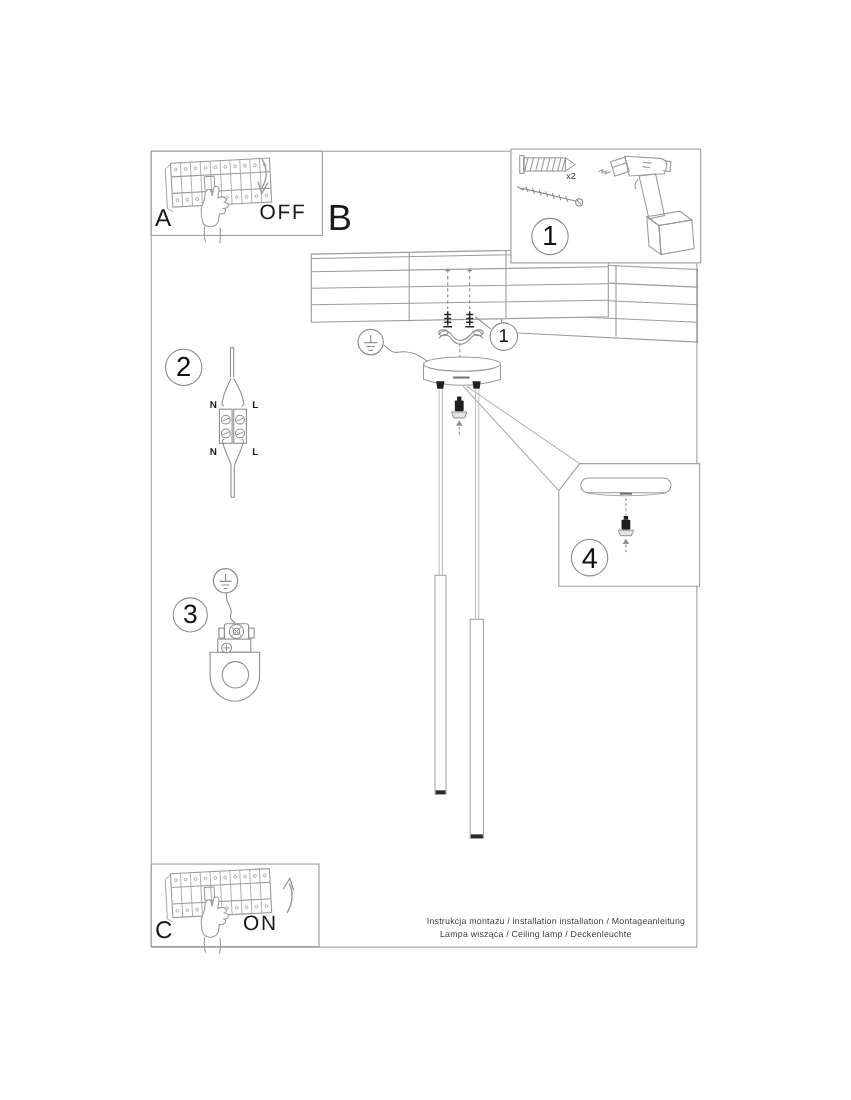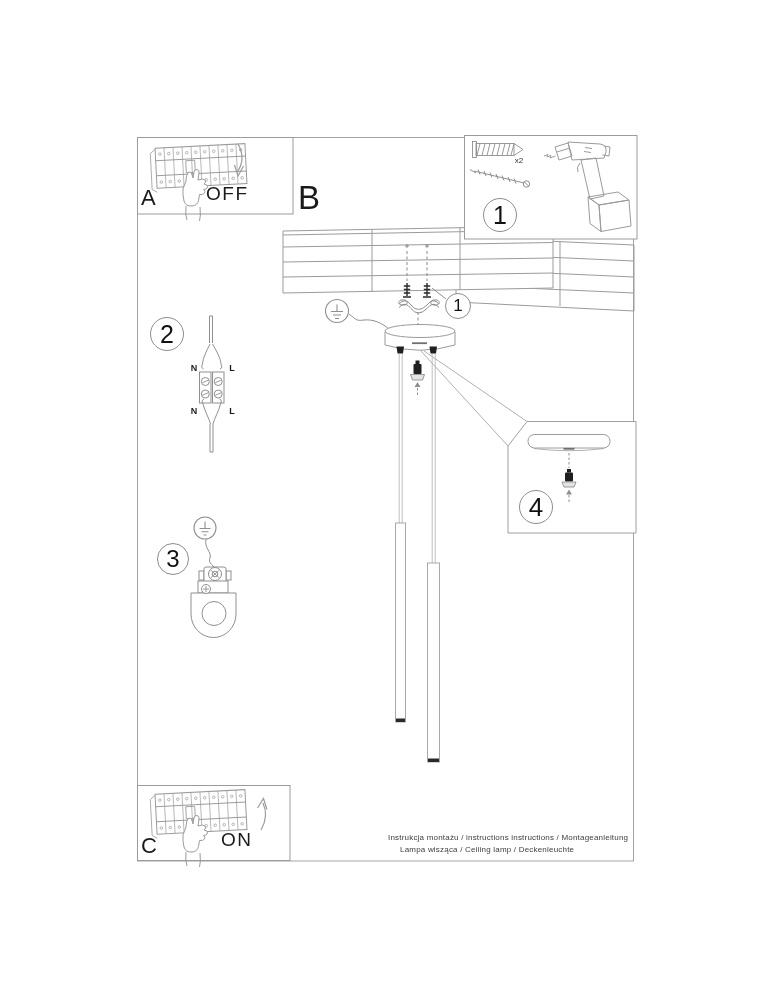--- a/index.html
+++ b/index.html
@@ -244,35 +244,35 @@
       <rect x="198" y="581" width="30" height="12" fill="#fff"></rect>
       <path d="M191,593 L236,593 L236,614 A22.5,23.5 0 1 1 191,614 Z" fill="#fff"></path>
       <circle cx="206" cy="589" r="4.5" fill="#fff"></circle>
       <path d="M203,589 H209 M206,586 V592" stroke-width="0.9"></path>
       <circle cx="214" cy="613.5" r="12"></circle>
     </g>
   </g>
 </svg>
 
 <div class="txt big-letter" style="left:141px;top:187px;">A</div>
-<div class="txt switch-word" style="left:206px;top:184px;text-align:right;">OFF</div>
+<div class="txt switch-word" style="left:236px;top:184px;text-align:right;">OFF</div>
 <div class="txt section-letter" style="left:298px;top:181px;">B</div>
 
 <div class="txt tiny" style="left:484px;top:157px;width:22px;text-align:center;">x2</div>
 <div class="circled c32" style="left:483px;top:198px;">1</div>
 <div class="circled c24" style="left:445px;top:293px;">1</div>
 
 <div class="circled c32" style="left:150px;top:317px;">2</div>
 <div class="terminal-lbl" style="left:188px;top:363px;">N</div>
 <div class="terminal-lbl" style="left:226px;top:363px;">L</div>
 <div class="terminal-lbl" style="left:188px;top:406px;">N</div>
 <div class="terminal-lbl" style="left:226px;top:406px;">L</div>
 
 <div class="circled c30" style="left:157px;top:543px;">3</div>
 <div class="circled c32" style="left:519px;top:490px;font-size:26px;">4</div>
 
 <div class="txt big-letter" style="left:141px;top:835px;">C</div>
 <div class="txt switch-word" style="left:221px;top:830px;">ON</div>
 
-<div class="footer-line" style="left:388px;top:833px;">Instrukcja montażu / instructions instructions / Montageanleitung</div>
+<div class="footer-line" style="left:388px;top:833px;">Instrukcja montażu / installation installation / Montageanleitung</div>
 <div class="footer-line" style="left:400px;top:845px;">Lampa wisząca / Ceiling lamp / Deckenleuchte</div>
 
 </div>
 
 </body></html>

